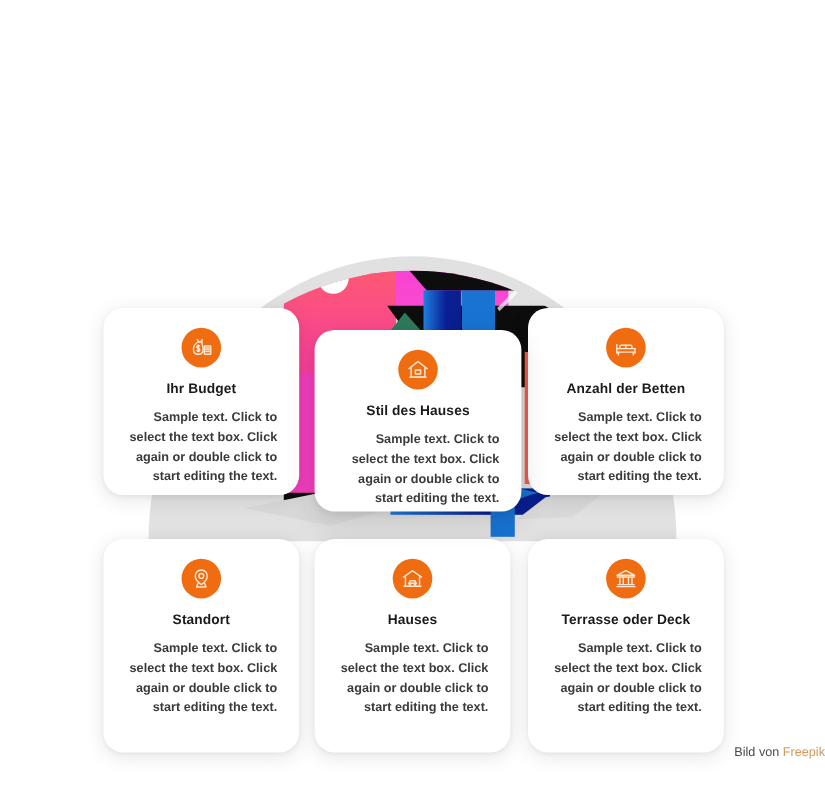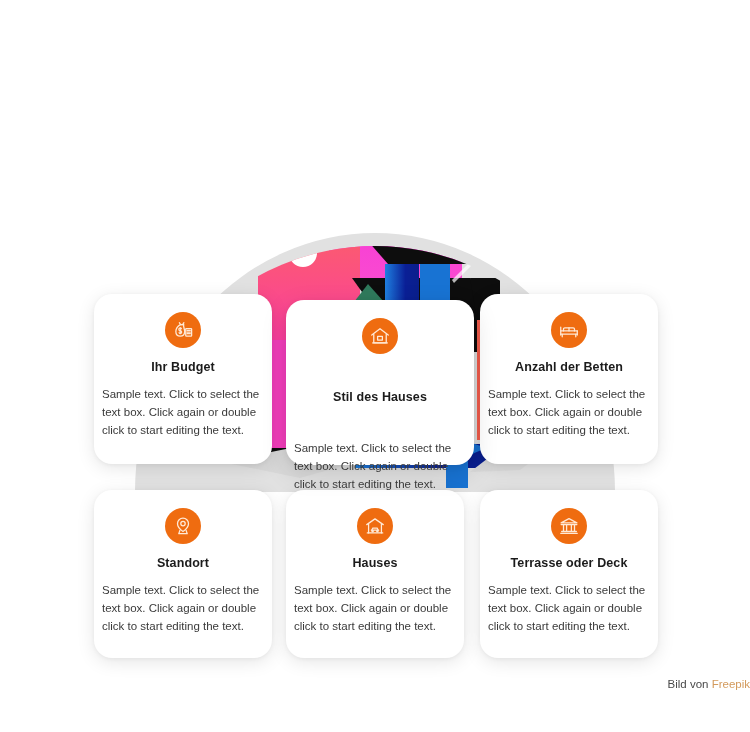--- a/index.html
+++ b/index.html
@@ -26,33 +26,32 @@
     border-radius:18px;
     box-shadow:0 4px 18px rgba(0,0,0,0.10), 0 1px 4px rgba(0,0,0,0.05);
     box-sizing:border-box;
     display:flex;
     flex-direction:column;
     align-items:center;
     padding-top:18px;
   }
 
   
-  .card.r1{ top:294px; height:170px; width:178px; }
+  .card.r1{ top:280px; height:170px; width:178px; }
   .card.r1.c1{ left:94px; }
   .card.r1.c3{ left:480px; }
   
   .card.r1.c2{
     left:286px; top:300px; width:188px; height:165px;
     box-shadow:0 8px 26px rgba(0,0,0,0.13), 0 2px 6px rgba(0,0,0,0.06);
     z-index:5;
-    gap:24px;
-  }
-
-  
-  .card.r2{ top:490px; height:168px; width:178px; }
+  }
+
+  
+  .card.r2{ top:490px; height:194px; width:178px; }
   .card.r2.c1{ left:94px; }
   .card.r2.c2{ left:286px; }
   .card.r2.c3{ left:480px; }
 
   .icon-circle{
     width:36px;height:36px;
     border-radius:50%;
     background:#ef6c10;
     display:flex;align-items:center;justify-content:center;
     flex:0 0 auto;
@@ -66,22 +65,23 @@
     color:#1b1b1b;
     letter-spacing:0.1px;
     text-align:center;
     line-height:1.2;
   }
   .card-text{
     margin-top:11px;
     font-size:11.5px;
     color:#3a3a3a;
     line-height:1.55;
-    text-align:left;
-    padding:0 8px;
+    text-align:right;
+    padding:0 20px;
+    font-weight:bold;
   }
 
   
   #footer{
     position:absolute;
     left:0;right:0;
     top:678px;
     text-align:right;
     font-size:11.5px;
     color:#4a4a4a;

